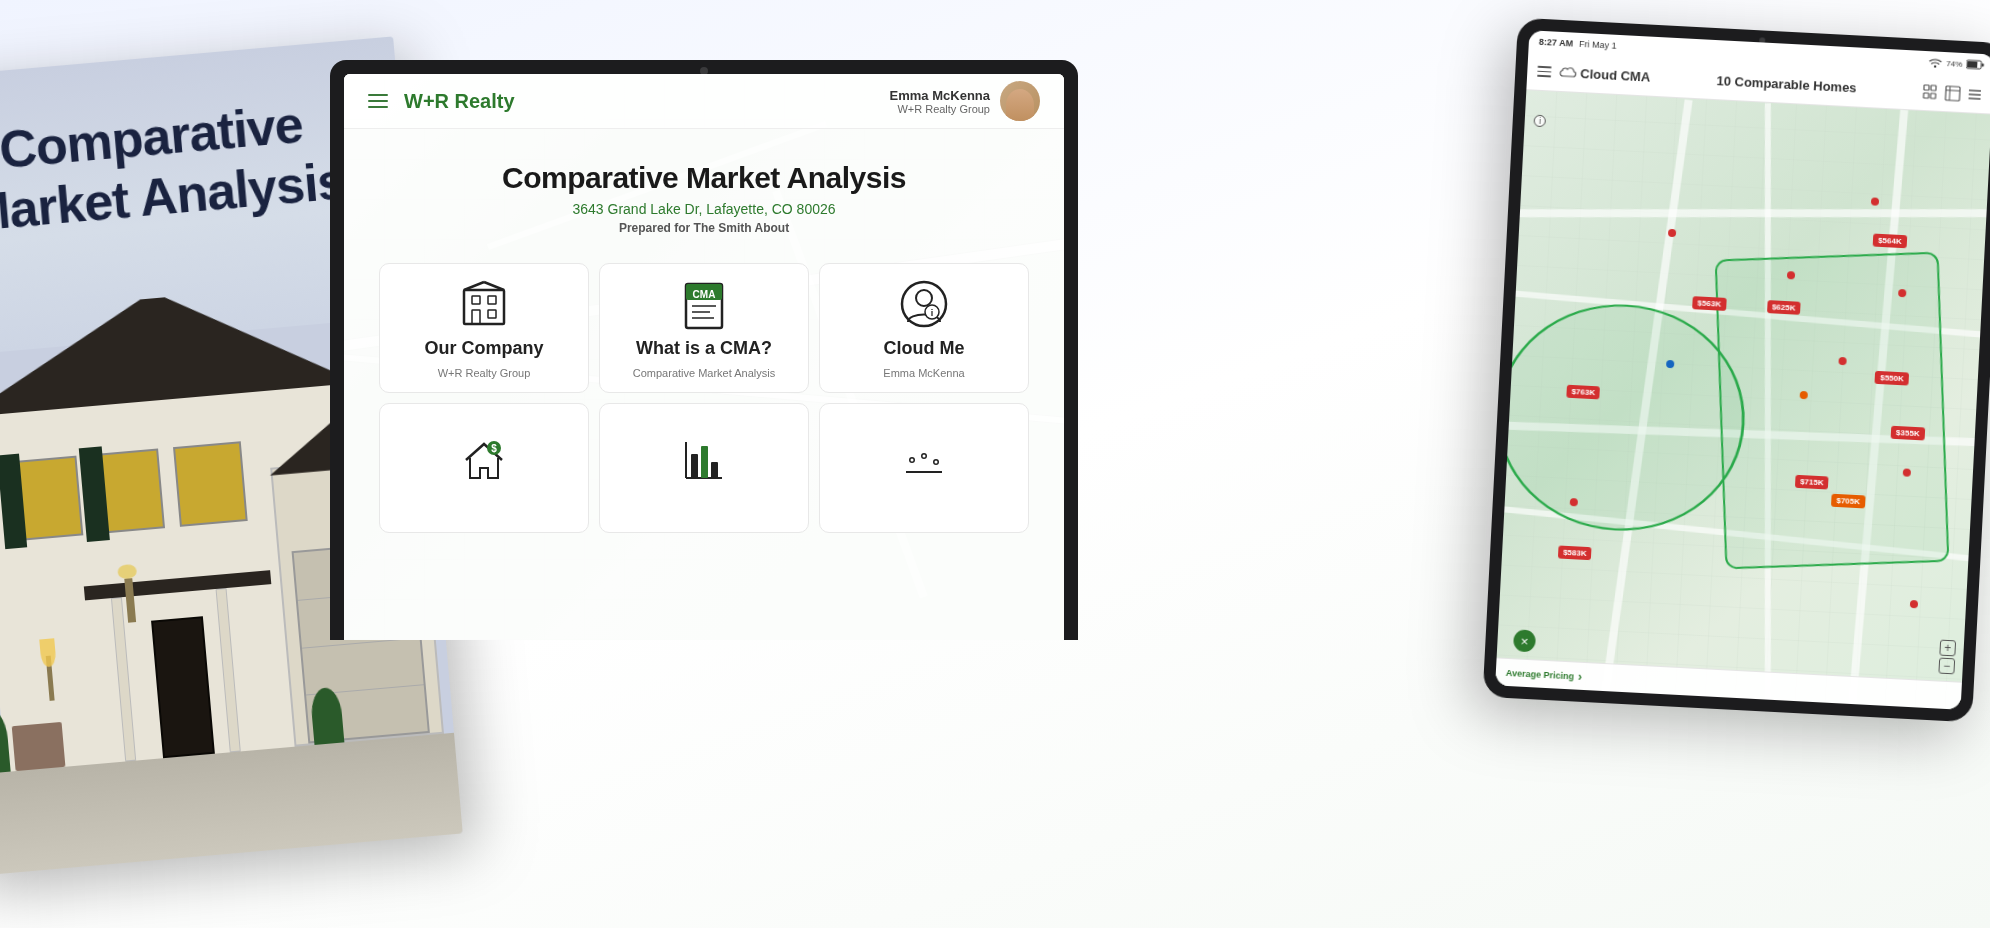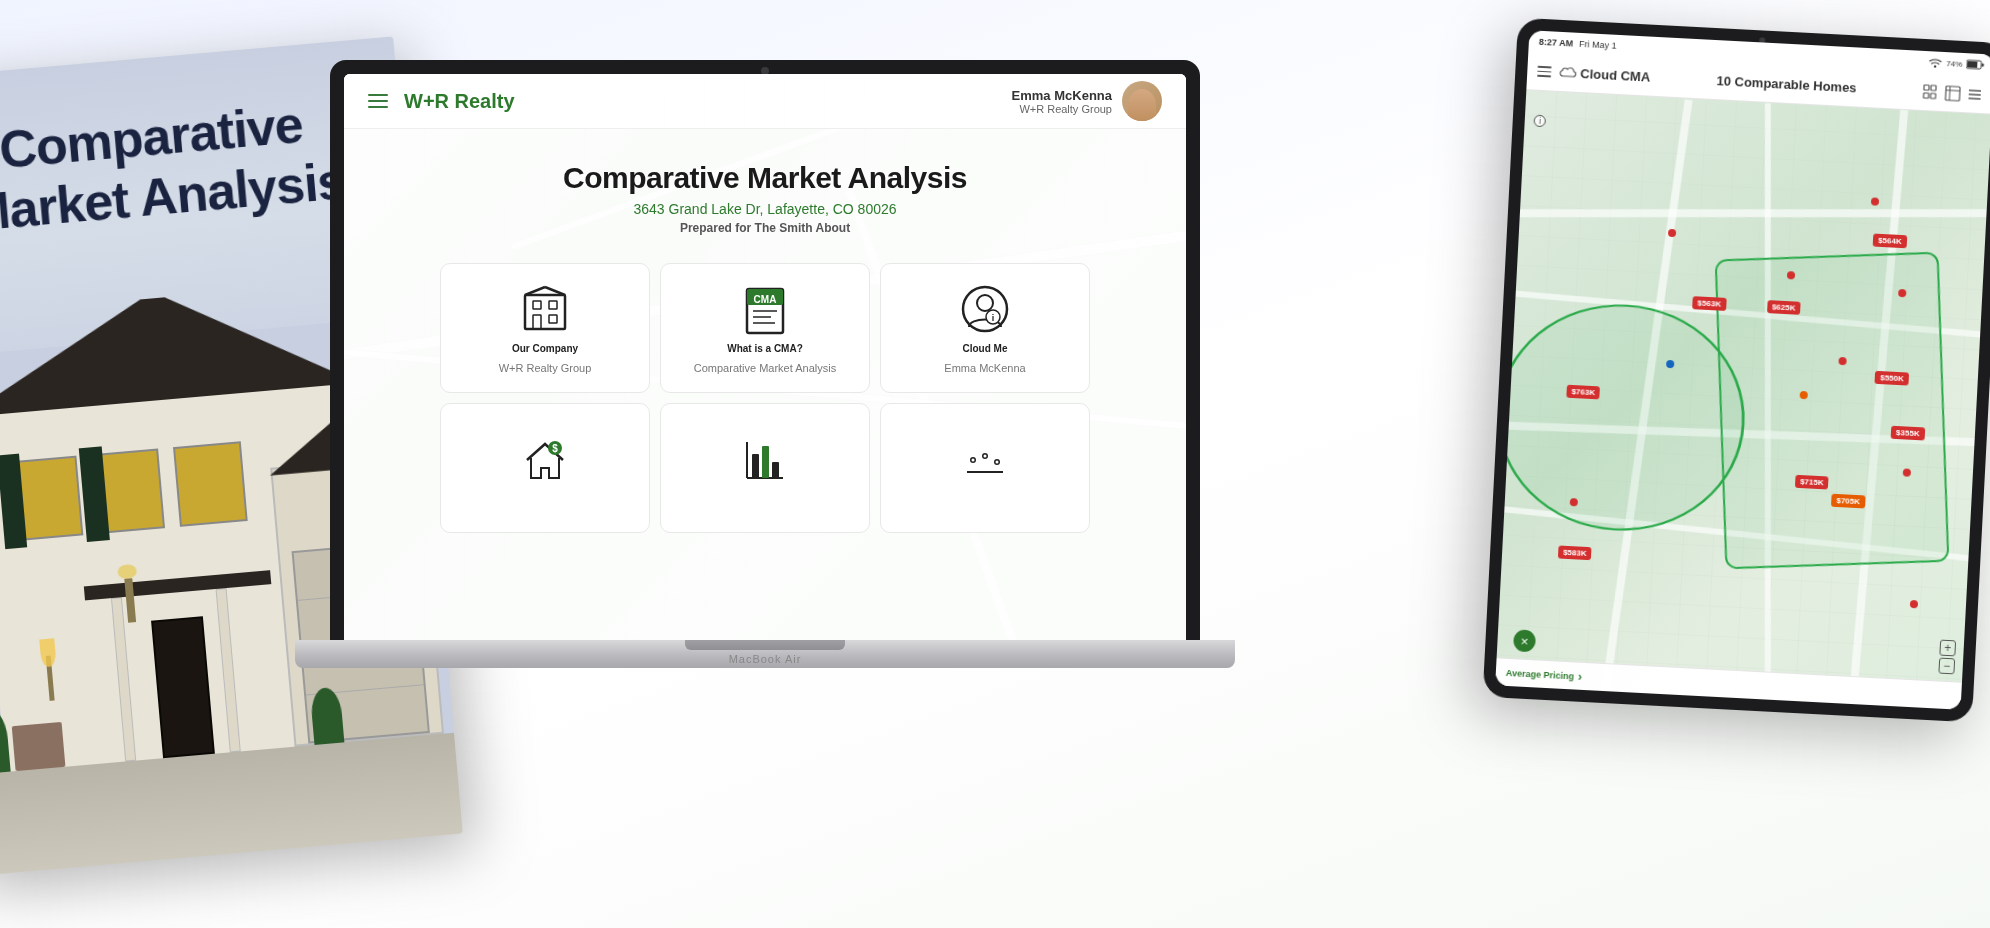--- a/index.html
+++ b/index.html
@@ -54,21 +54,21 @@
     }
 
     
     .laptop-wrapper {
       position: absolute;
       left: 330px;
       top: 60px;
       width: 870px;
     }
     .laptop-screen-outer {
-      width: 870px;
+      width: 748px;
       height: 580px;
       background: #1c1c1e;
       border-radius: 16px 16px 0 0;
       padding: 14px 14px 0 14px;
       position: relative;
     }
     .laptop-camera {
       position: absolute;
       top: 7px; left: 50%;
       transform: translateX(-50%);
@@ -197,21 +197,21 @@
       justify-content: center;
       gap: 8px;
       cursor: pointer;
       transition: box-shadow 0.2s;
     }
     .card-icon-wrap {
       width: 52px; height: 52px;
       display: flex; align-items: center; justify-content: center;
     }
     .card-icon-wrap svg { width: 100%; height: 100%; }
-    .card-label { font-size: 10px; font-weight: 600; color: #222; }
+    .card-label { font-size: 18px; font-weight: 600; color: #222; }
     .card-sublabel { font-size: 11px; color: #777; }
 
     
     .laptop-bottombar {
       height: 44px;
       background: rgba(255,255,255,0.97);
       border-top: 1px solid #eee;
       display: flex;
       align-items: center;
       justify-content: flex-end;
@@ -611,24 +611,20 @@
             </div>
 
           </div>
         </div>
 
       </div>
 
     </div>
   </div>
 
-  <div class="laptop-base">
-    <div class="laptop-notch"></div>
-    <span class="laptop-label" style="margin-top:10px;">MacBook Air</span>
-  </div>
 </div>
 
 <div class="tablet-wrapper">
   <div class="tablet-outer">
     <div class="tablet-camera"></div>
     <div class="tablet-screen">
 
       <div class="tablet-statusbar">
         <span class="statusbar-time">8:27 AM</span>
         <span>Fri May 1</span>

